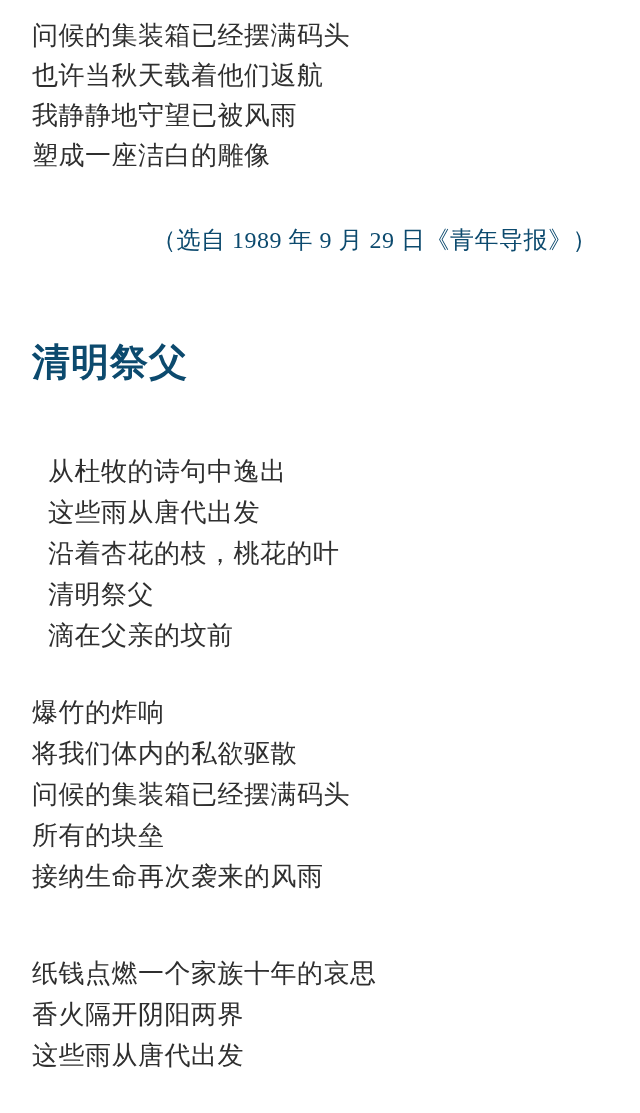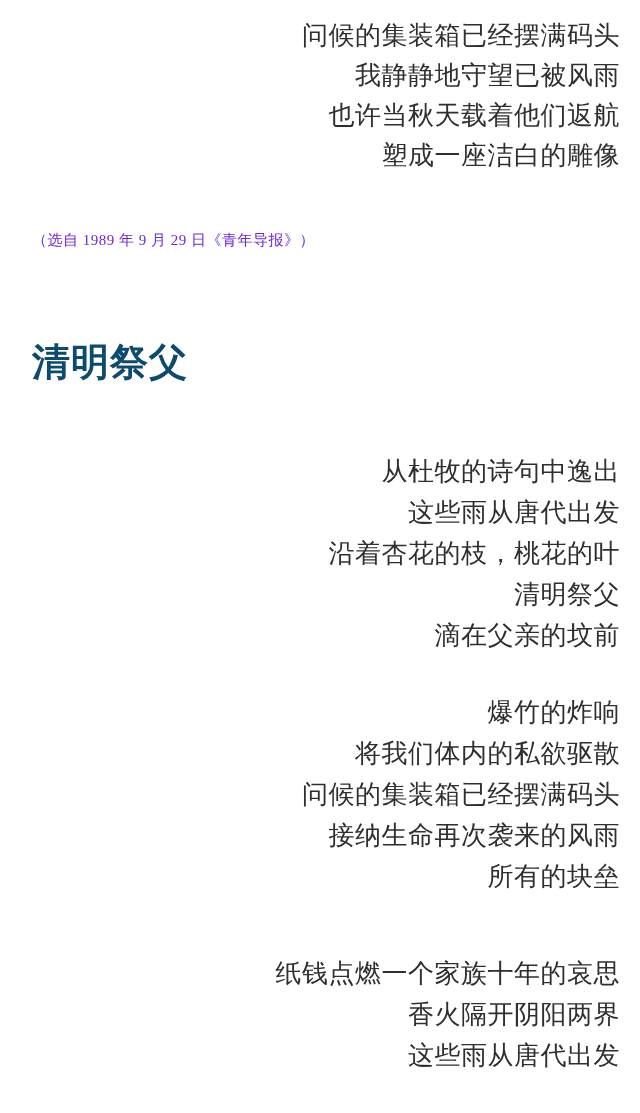--- a/index.html
+++ b/index.html
@@ -14,37 +14,37 @@
     background: #ffffff;
     color: #2f2f2f;
     font-family: "Liberation Serif", "DejaVu Serif", serif;
     overflow: hidden;
     box-sizing: border-box;
     padding: 16px 20px 0 32px;
   }
   .stanza {
     margin: 0;
     padding: 0;
-    text-align: right;
   }
   .poem-line {
     font-size: 26px;
     line-height: 41px;
     letter-spacing: 0.5px;
     white-space: nowrap;
   }
   .stanza-excerpt .poem-line {
     line-height: 40px;
   }
   .attribution {
     margin-top: 48px;
-    font-size: 15px;
+    margin-left: 120px;
+    font-size: 24px;
     line-height: 32px;
     letter-spacing: 0.5px;
-    color: #6d28d9;
+    color: #0c4a6e;
     white-space: nowrap;
   }
   .poem-title {
     margin: 80px 0 0 0;
     font-size: 38px;
     line-height: 52px;
     font-weight: bold;
     letter-spacing: 1px;
     color: #0c4a6e;
   }
@@ -52,43 +52,43 @@
   .stanza-2 { margin-top: 36px; }
   .stanza-3 { margin-top: 56px; }
 </style>
 </head>
 <body>
 
 <div class="page">
 
   <div class="stanza stanza-excerpt">
     <div class="poem-line">问候的集装箱已经摆满码头</div>
+    <div class="poem-line">也许当秋天载着他们返航</div>
     <div class="poem-line">我静静地守望已被风雨</div>
-    <div class="poem-line">也许当秋天载着他们返航</div>
     <div class="poem-line">塑成一座洁白的雕像</div>
   </div>
 
   <div class="attribution">（选自 1989 年 9 月 29 日《青年导报》）</div>
 
   <h1 class="poem-title">清明祭父</h1>
 
   <div class="stanza stanza-1">
     <div class="poem-line">从杜牧的诗句中逸出</div>
     <div class="poem-line">这些雨从唐代出发</div>
     <div class="poem-line">沿着杏花的枝，桃花的叶</div>
     <div class="poem-line">清明祭父</div>
     <div class="poem-line">滴在父亲的坟前</div>
   </div>
 
   <div class="stanza stanza-2">
     <div class="poem-line">爆竹的炸响</div>
     <div class="poem-line">将我们体内的私欲驱散</div>
     <div class="poem-line">问候的集装箱已经摆满码头</div>
+    <div class="poem-line">所有的块垒</div>
     <div class="poem-line">接纳生命再次袭来的风雨</div>
-    <div class="poem-line">所有的块垒</div>
   </div>
 
   <div class="stanza stanza-3">
     <div class="poem-line">纸钱点燃一个家族十年的哀思</div>
     <div class="poem-line">香火隔开阴阳两界</div>
     <div class="poem-line">这些雨从唐代出发</div>
   </div>
 
 </div>
 

